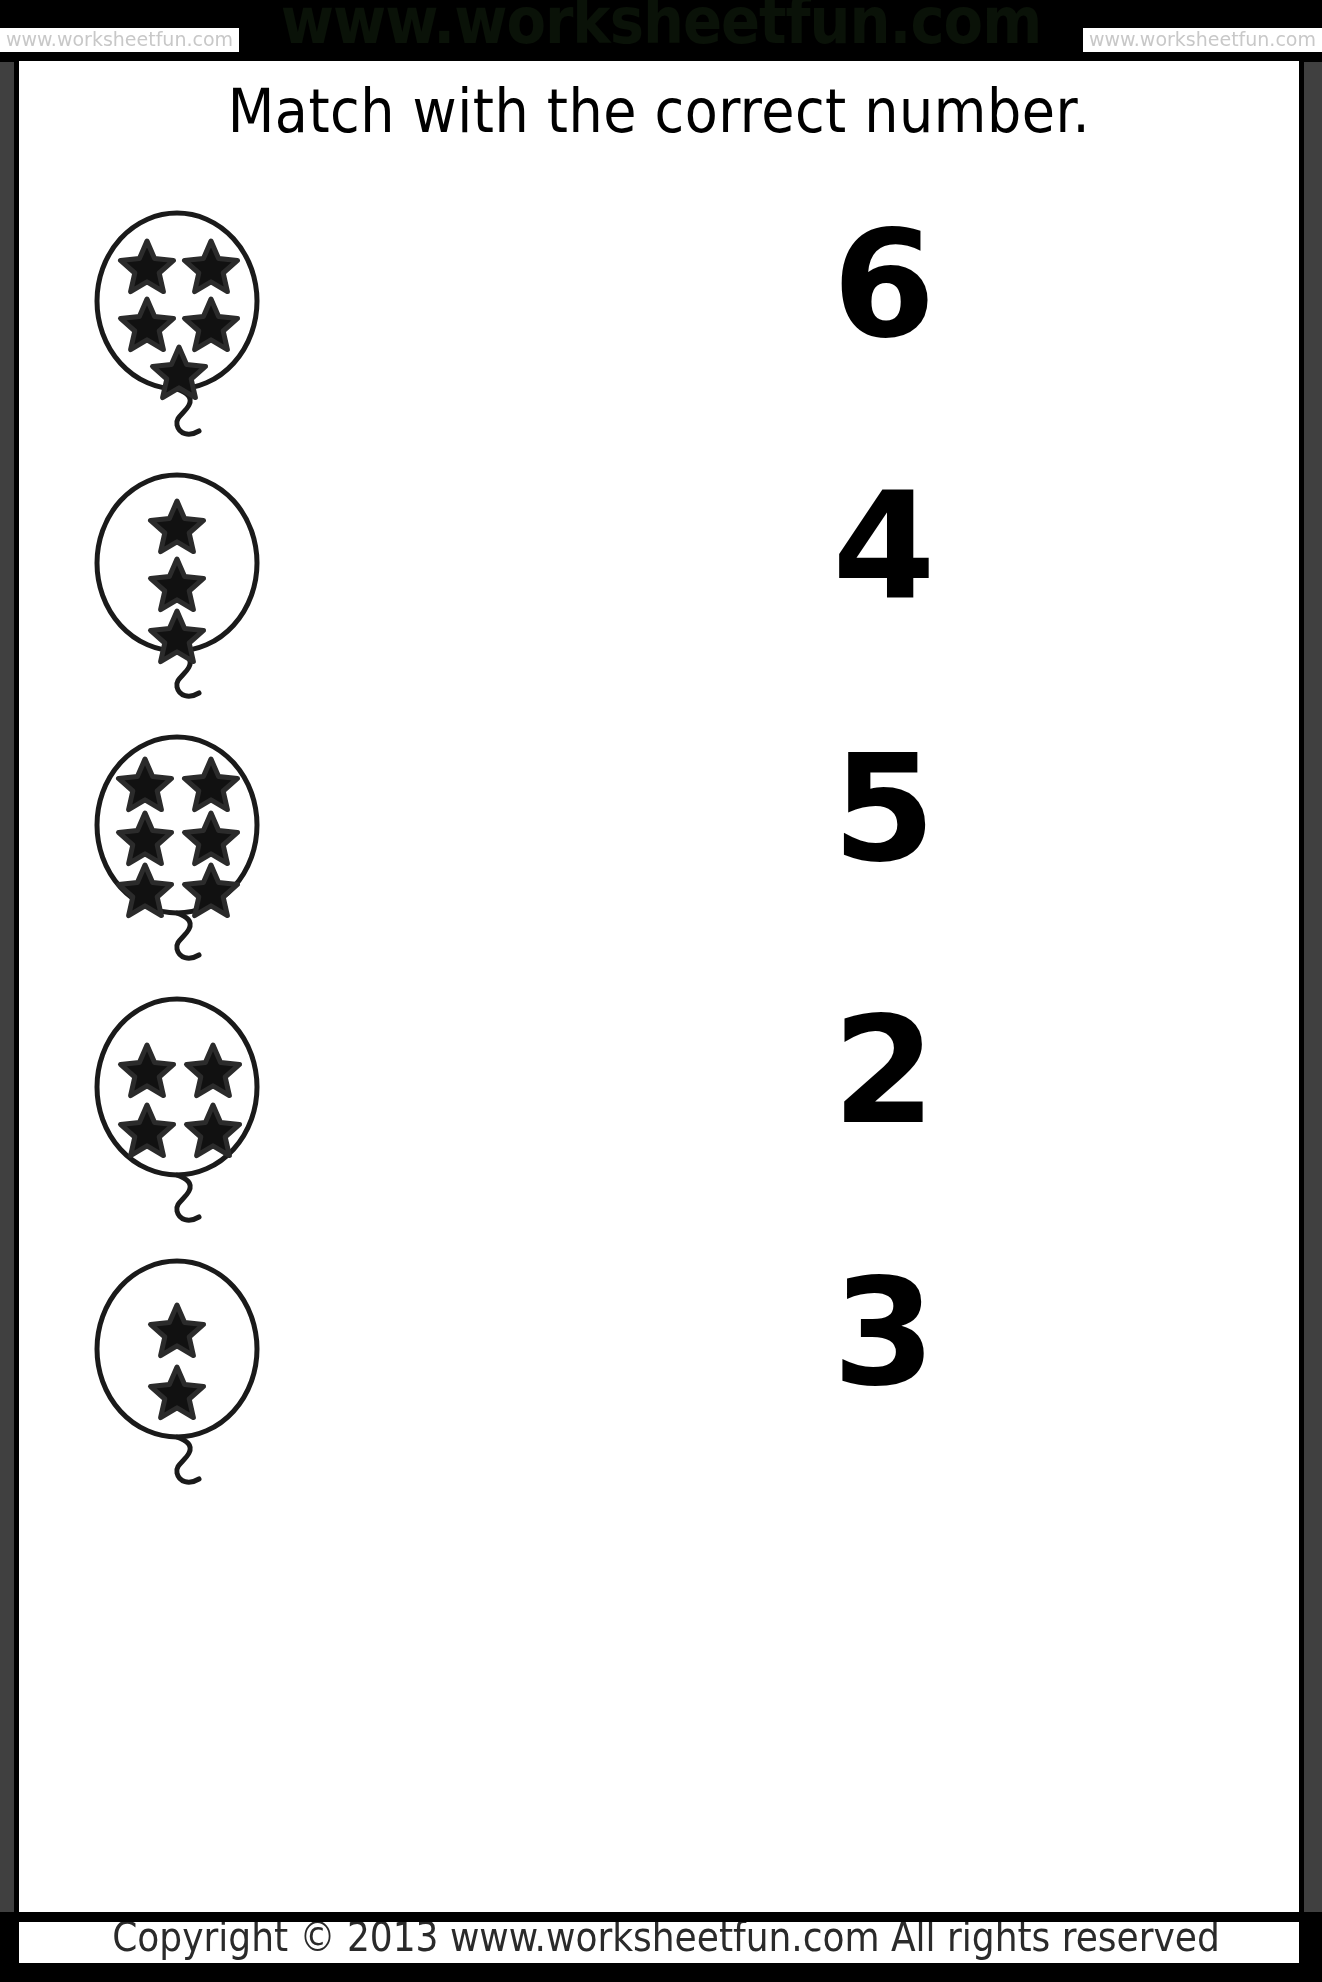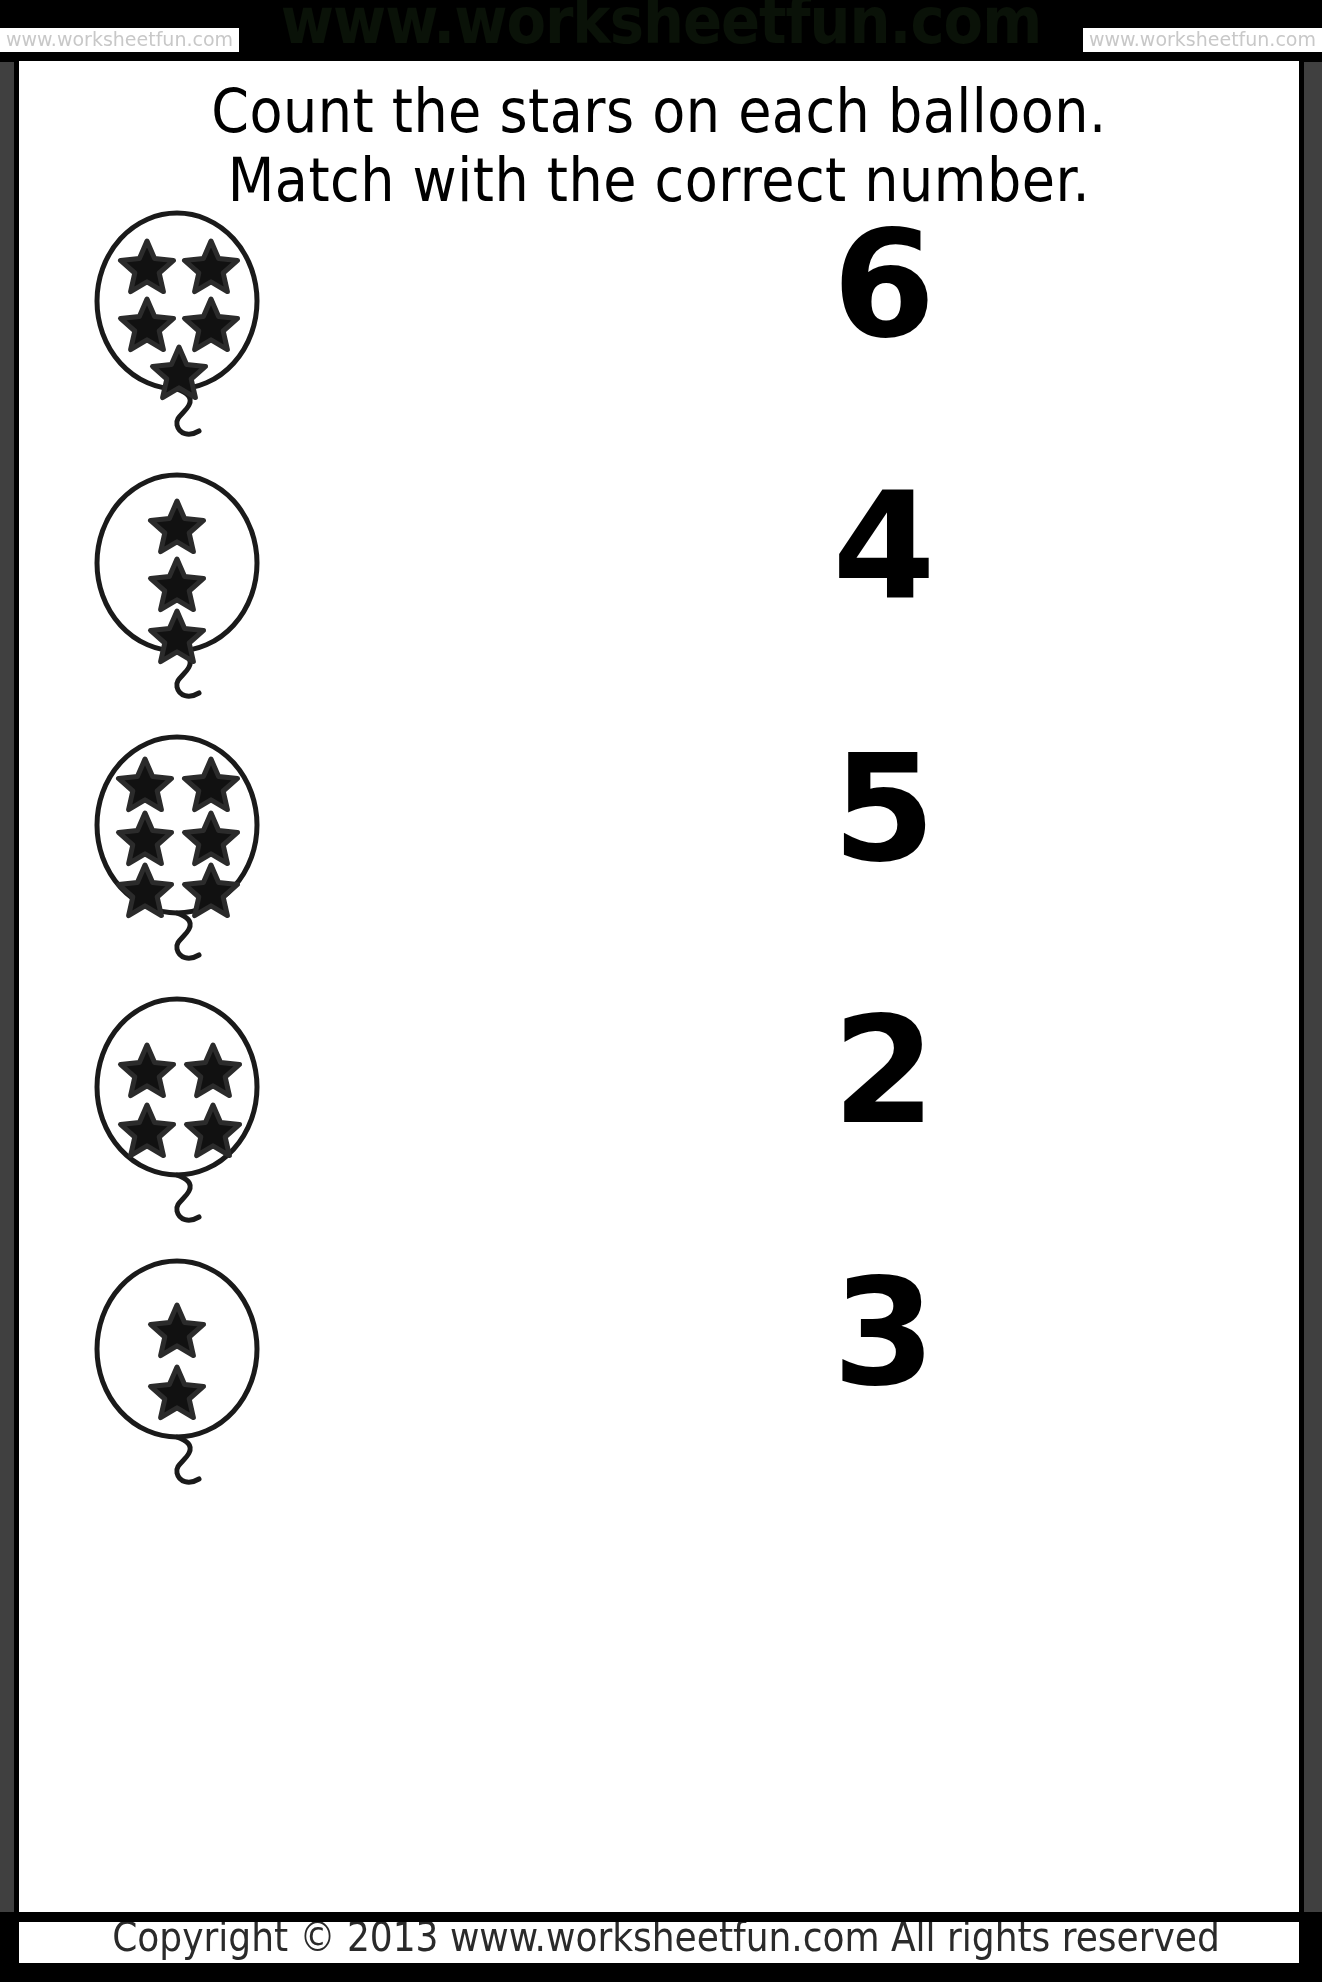--- a/index.html
+++ b/index.html
@@ -181,21 +181,20 @@
 
   <div class="top-band">
     <div class="wm-big">www.worksheetfun.com</div>
     <div class="wm-small left">www.worksheetfun.com</div>
     <div class="wm-small right">www.worksheetfun.com</div>
   </div>
 
   <div class="sheet">
 
     <div class="title-block">
-      <div class="title-line">Count the stars on each balloon.</div>
       <div class="title-line">Match with the correct number.</div>
     </div>
 
     <div class="rows">
 
       <div class="row">
         <div class="balloon-cell">
           <svg class="balloon-svg" width="190" height="260" viewBox="0 0 190 260">
             <ellipse cx="88" cy="100" rx="80" ry="88" fill="#ffffff" stroke="#1a1a1a" stroke-width="5"></ellipse>
             <path d="M88 188 C 98 192, 104 196, 100 204 C 96 212, 86 216, 88 224 C 90 233, 100 236, 110 230" fill="none" stroke="#1a1a1a" stroke-width="5" stroke-linecap="round"></path>

